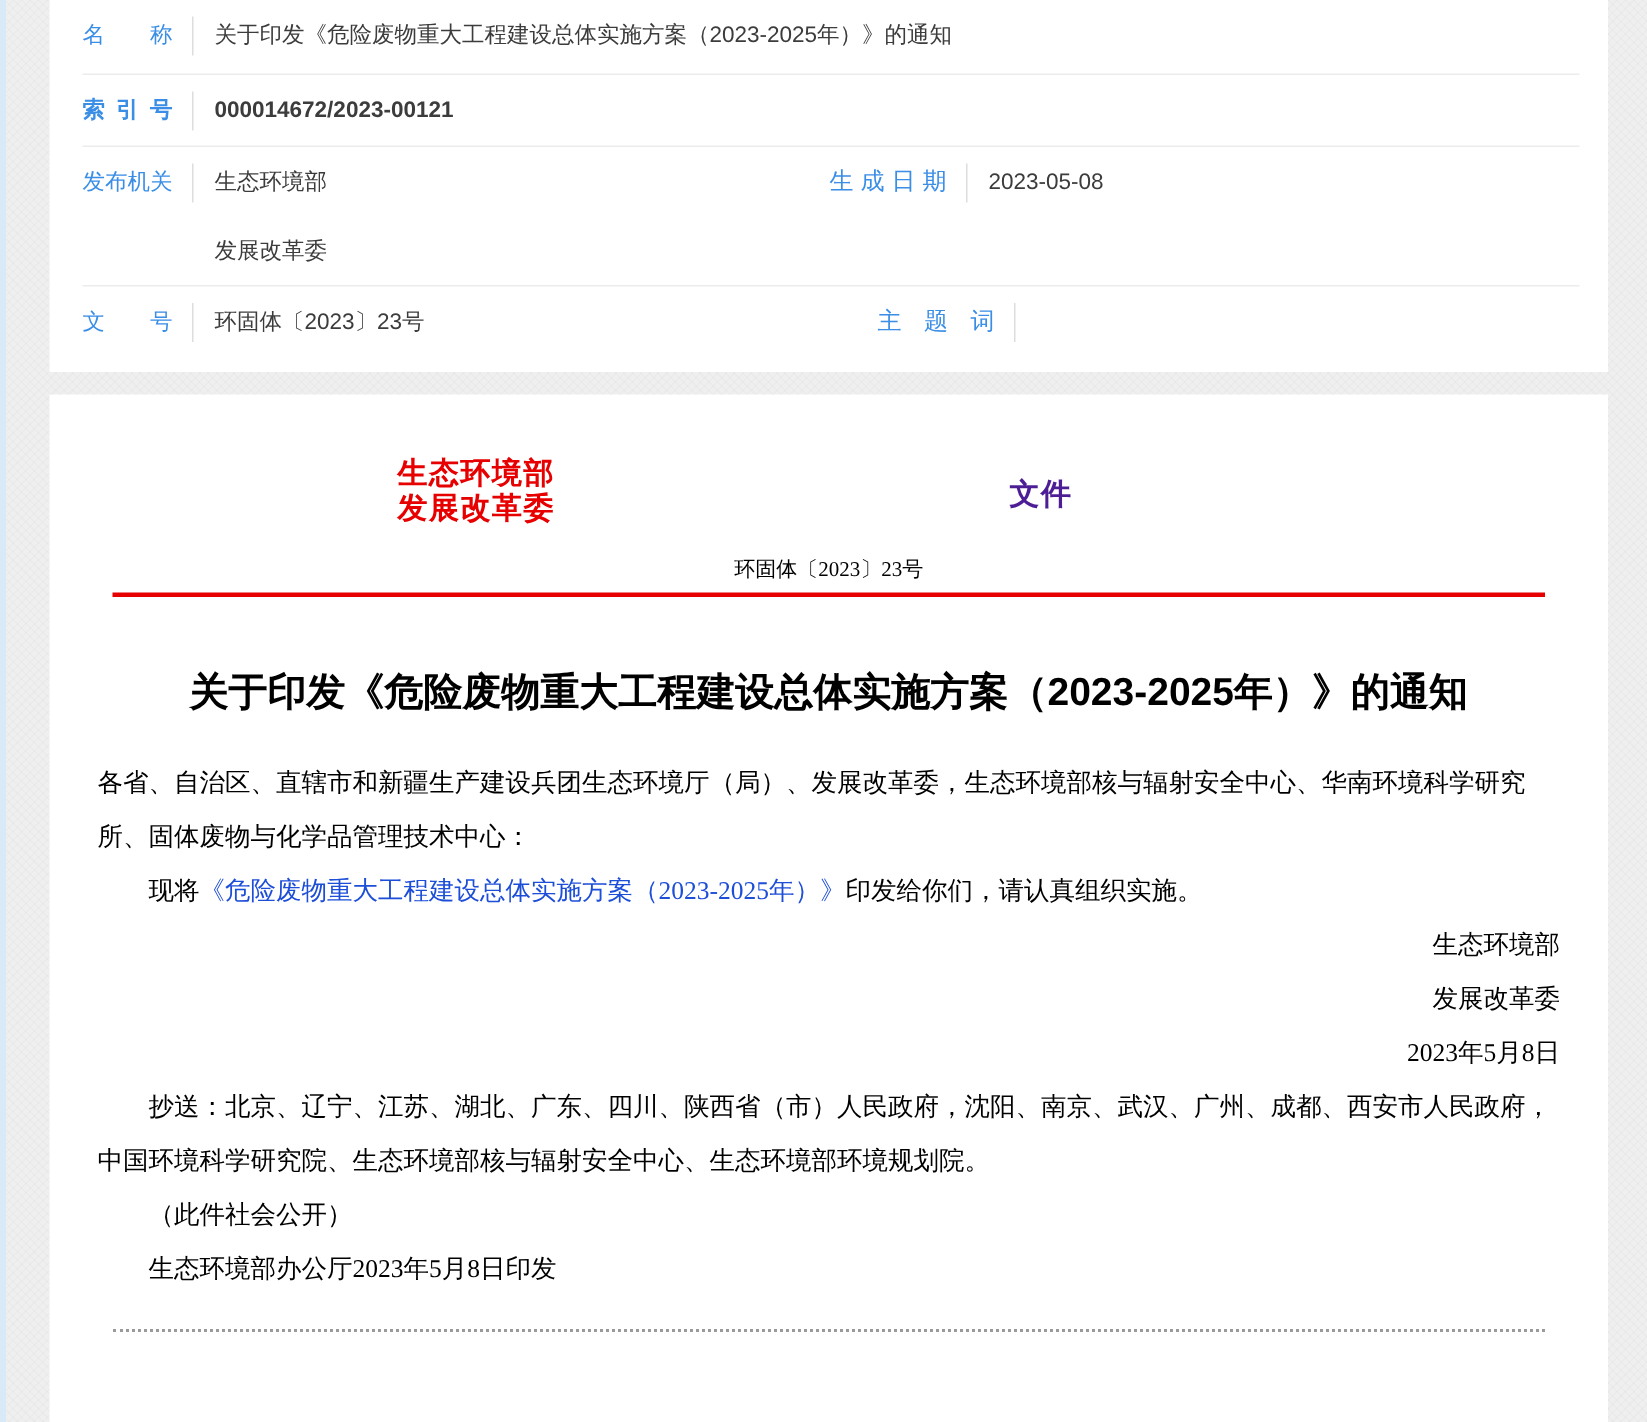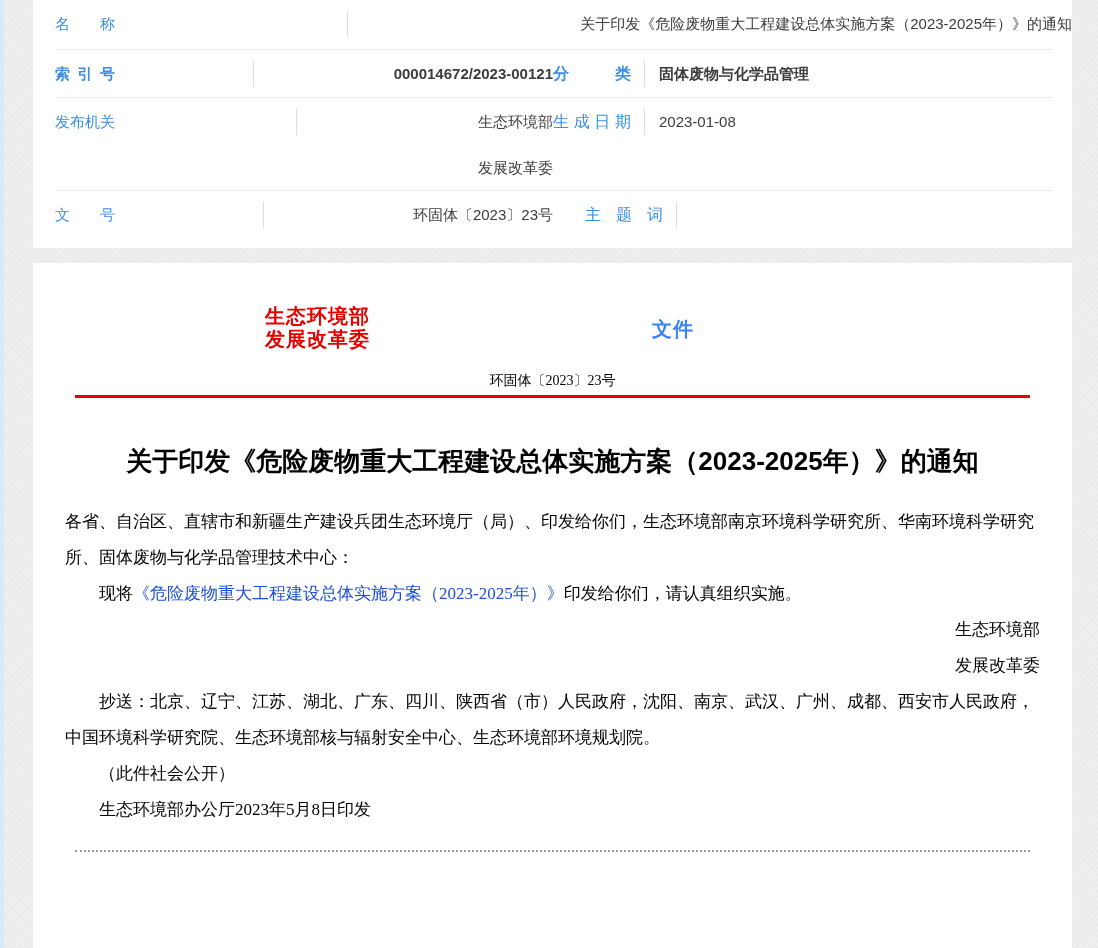--- a/index.html
+++ b/index.html
@@ -16,42 +16,42 @@
 
   .panel{background:#ffffff;margin-left:33px;width:1039px;box-sizing:border-box;}
 
   
   .meta-panel{height:248px;}
   .meta-row{display:grid;grid-template-columns:520px 1fr;position:relative;box-sizing:border-box;}
   .meta-row.full{grid-template-columns:1fr;}
   .meta-row.sep::after{content:"";position:absolute;left:22px;right:19px;bottom:0;height:1px;background:#ececec;}
   .r1{height:50px;} .r2{height:48px;font-weight:bold;} .r3{height:93px;} .r4{height:57px;gap:32px;}
   .meta-cell{display:flex;align-items:flex-start;padding-top:14px;box-sizing:border-box;}
-  .meta-cell.left{padding-left:22px;justify-content:space-between;}
+  .meta-cell.left{padding-left:22px;}
   .meta-label{
     display:block;width:60px;flex:0 0 60px;
     color:#3a8ee6;font-size:15px;line-height:20px;
     text-align:justify;text-align-last:justify;
   }
   .meta-cell.right .meta-label{width:78px;flex:0 0 78px;font-size:16px;}
   .meta-divider{width:1px;height:26px;background:#ddd;margin:-3px 14px 0 13px;flex:0 0 1px;}
   .meta-value{font-size:15px;line-height:20px;color:#3c3c3c;max-width:860px;}
   .meta-value .v2{margin-top:26px;}
 
   
   .doc-panel{margin-top:15px;min-height:720px;padding:42px 32px 40px;font-family:"Liberation Serif", serif;}
   .agency-header{position:relative;height:46px;margin-bottom:20px;}
   .agency-names{
     position:absolute;left:200px;top:0;
     color:#e60000;font-weight:bold;font-size:20px;line-height:23px;
     font-family:"Liberation Sans", sans-serif;letter-spacing:1px;
   }
   .doc-type{
-    position:absolute;left:587px;top:11px;
-    color:#3b82f6;font-weight:bold;font-size:20px;
+    position:absolute;left:608px;top:11px;
+    color:#4c1d95;font-weight:bold;font-size:20px;
     font-family:"Liberation Sans", sans-serif;letter-spacing:1px;
   }
   .doc-number{text-align:center;font-size:14px;line-height:19px;margin:0 0 5px;color:#000;}
   .red-line{height:3px;background:#e60000;margin:0 10px 0 10px;}
   .doc-title{
     width:900px;margin:40px auto 20px;
     text-align:center;font-size:26px;font-weight:bold;line-height:46px;color:#000;
     font-family:"Liberation Sans", sans-serif;
   }
   .doc-body{font-size:17px;line-height:36px;color:#000;}
@@ -75,40 +75,35 @@
       <span class="meta-value">关于印发《危险废物重大工程建设总体实施方案（2023-2025年）》的通知</span>
     </div>
   </div>
 
   <div class="meta-row r2 sep">
     <div class="meta-cell left">
       <span class="meta-label">索引号</span>
       <span class="meta-divider"></span>
       <span class="meta-value">000014672/2023-00121</span>
     </div>
-    <div class="meta-cell right">
-      <span class="meta-label">分类</span>
-      <span class="meta-divider"></span>
-      <span class="meta-value">固体废物与化学品管理</span>
-    </div>
   </div>
 
   <div class="meta-row r3 sep">
     <div class="meta-cell left">
       <span class="meta-label">发布机关</span>
       <span class="meta-divider"></span>
       <span class="meta-value">
         <span class="v1" style="display:block;">生态环境部</span>
         <span class="v2" style="display:block;">发展改革委</span>
       </span>
     </div>
     <div class="meta-cell right">
       <span class="meta-label">生成日期</span>
       <span class="meta-divider"></span>
-      <span class="meta-value">2023-01-08</span>
+      <span class="meta-value">2023-05-08</span>
     </div>
   </div>
 
   <div class="meta-row r4">
     <div class="meta-cell left">
       <span class="meta-label">文号</span>
       <span class="meta-divider"></span>
       <span class="meta-value">环固体〔2023〕23号</span>
     </div>
     <div class="meta-cell right">
@@ -130,24 +125,25 @@
     <div class="doc-type">文件</div>
   </div>
 
   <div class="doc-number">环固体〔2023〕23号</div>
 
   <div class="red-line"></div>
 
   <div class="doc-title">关于印发《危险废物重大工程建设总体实施方案（2023-2025年）》的通知</div>
 
   <div class="doc-body">
-    <p>各省、自治区、直辖市和新疆生产建设兵团生态环境厅（局）、印发给你们，生态环境部南京环境科学研究所、华南环境科学研究所、固体废物与化学品管理技术中心：</p>
+    <p>各省、自治区、直辖市和新疆生产建设兵团生态环境厅（局）、发展改革委，生态环境部核与辐射安全中心、华南环境科学研究所、固体废物与化学品管理技术中心：</p>
     <p class="indent"><span>现将</span><a class="doc-link">《危险废物重大工程建设总体实施方案（2023-2025年）》</a><span>印发给你们，请认真组织实施。</span></p>
     <p class="signature">生态环境部</p>
     <p class="signature">发展改革委</p>
+    <p class="signature">2023年5月8日</p>
     <p class="indent">抄送：北京、辽宁、江苏、湖北、广东、四川、陕西省（市）人民政府，沈阳、南京、武汉、广州、成都、西安市人民政府，中国环境科学研究院、生态环境部核与辐射安全中心、生态环境部环境规划院。</p>
     <p class="indent">（此件社会公开）</p>
     <p class="indent">生态环境部办公厅2023年5月8日印发</p>
   </div>
 
   <div class="dotted-line"></div>
 
 </div>
 
 </body></html>

